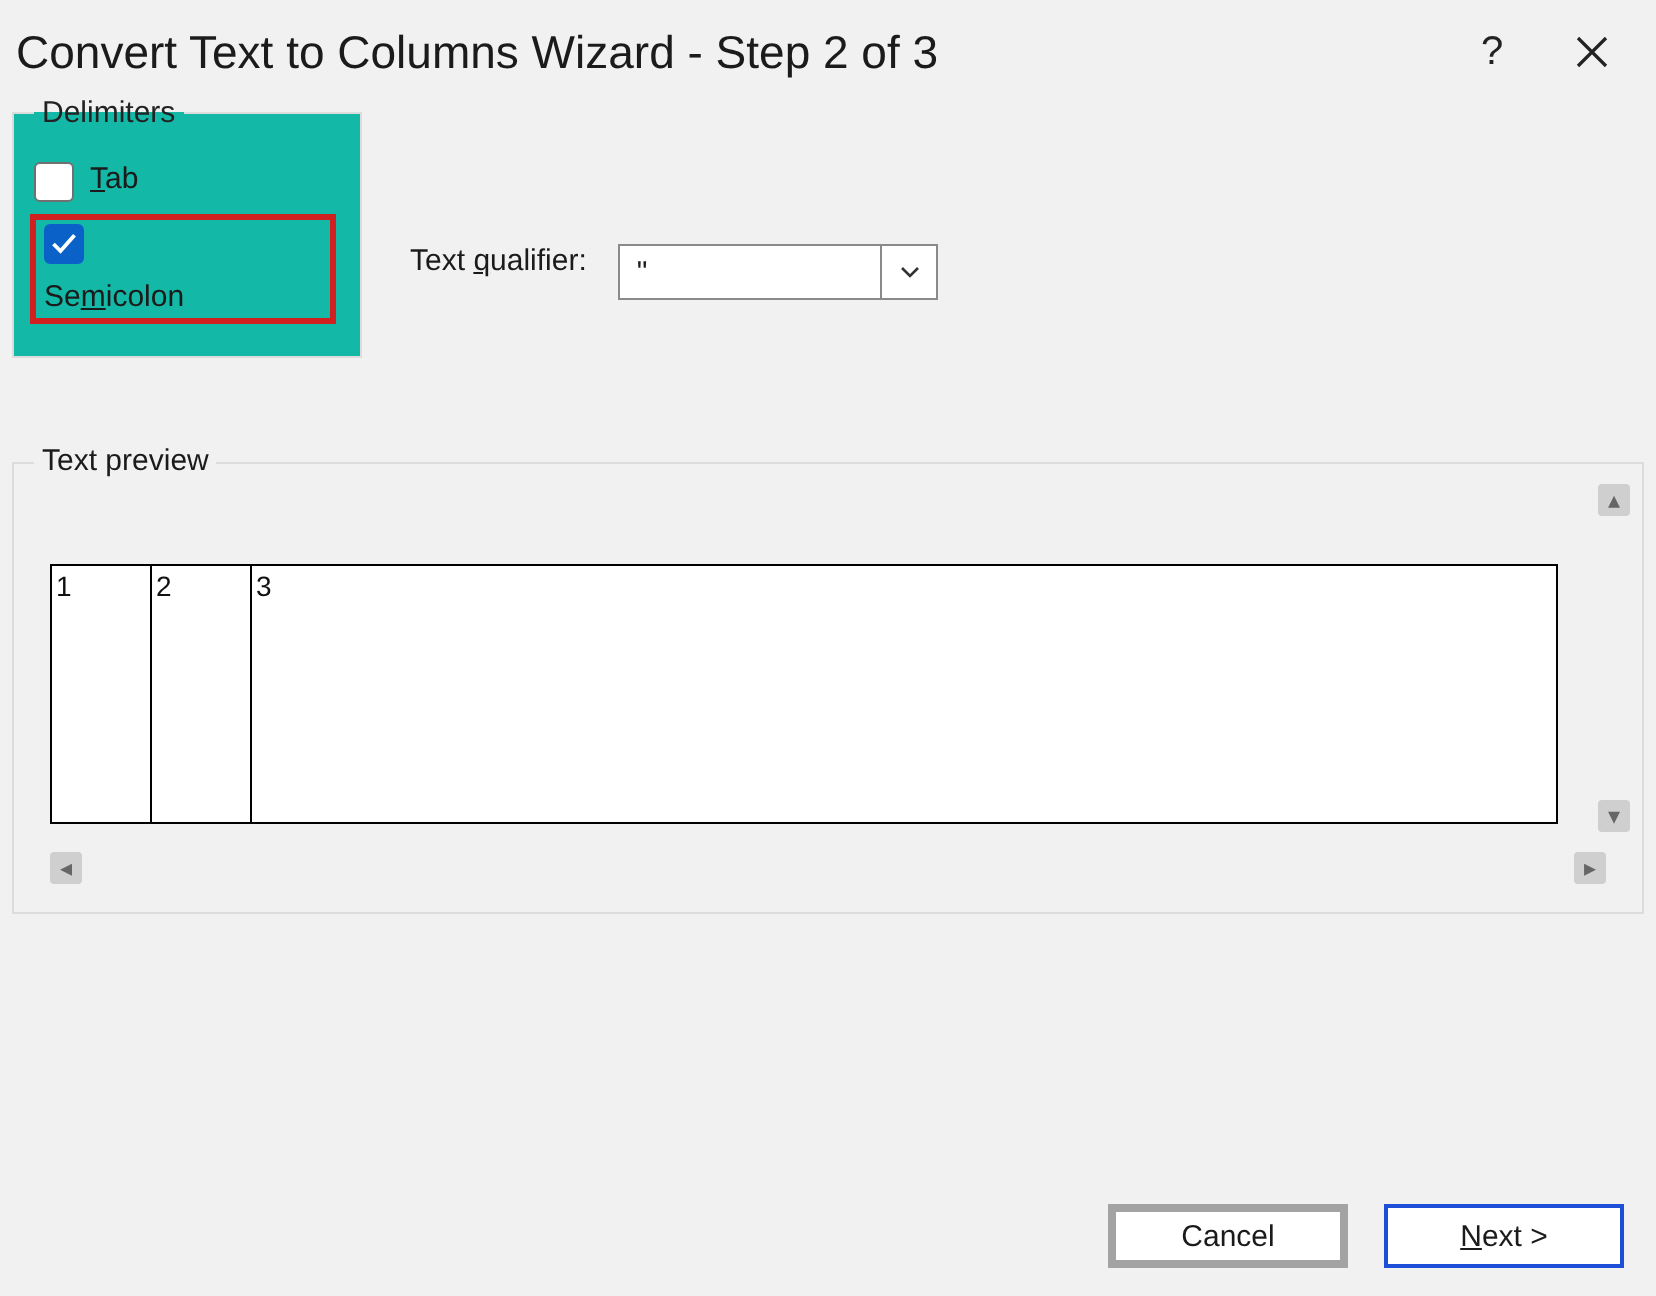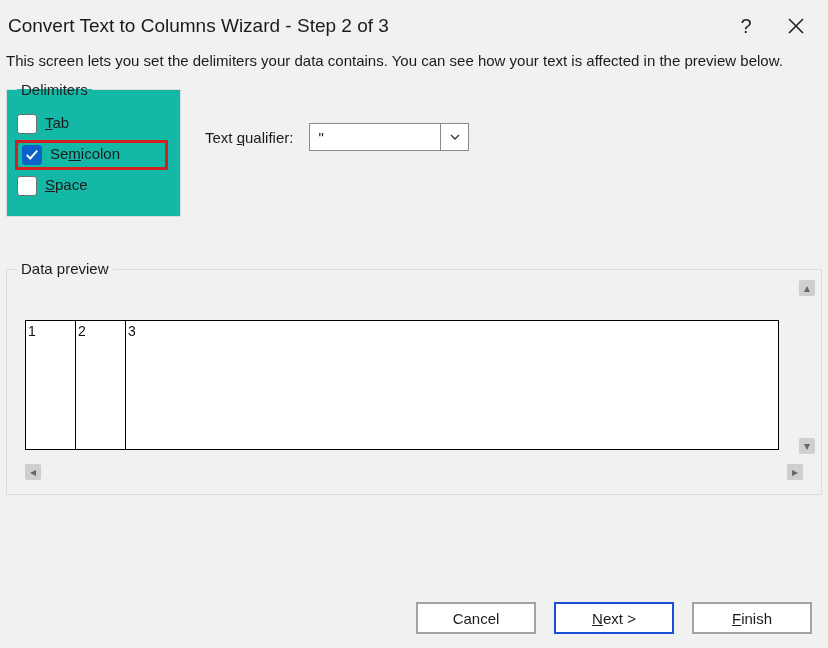--- a/index.html
+++ b/index.html
@@ -16,21 +16,21 @@
     width:828px; height:648px;
     background:#f1f1f1;
     display:flex; flex-direction:column;
   }
   .titlebar {
     display:flex; align-items:center;
     padding:10px 16px 6px 8px;
   }
   .titlebar .title {
     flex:1;
-    font-size:19px;
+    font-size:23px;
   }
   .titlebar .help-btn, .titlebar .close-btn {
     width:32px; height:32px;
     display:flex; align-items:center; justify-content:center;
     font-size:20px;
     color:#222;
     margin-left:18px;
   }
   .titlebar .close-btn svg { width:16px; height:16px; }
   .desc {
@@ -68,34 +68,36 @@
   }
   .cb-box.checked {
     background:#0a62c9;
     border-color:#0a62c9;
   }
   .cb-box.checked svg { width:14px; height:14px; }
   .semi-highlight {
     border:3px solid #d02020;
     padding:2px 4px;
     margin:2px -2px;
+    flex-direction:column;
   }
   .ul { text-decoration: underline; text-decoration-thickness:1px; }
   .other-input {
     width:50px; height:26px;
     border:1px solid #8a8a8a;
     background:#fff;
     margin-left:6px;
   }
   .right-panel {
     padding-top:42px;
     flex:1;
   }
   .qualifier-row {
-    display:flex; align-items:center; gap:16px;
+    display:flex; gap:16px;
+    margin-top:32px;
   }
   .dropdown {
     display:flex;
     width:160px; height:28px;
     border:1px solid #8a8a8a;
     background:#fff;
   }
   .dropdown .val {
     flex:1; padding:2px 8px;
     display:flex; align-items:center;
@@ -153,21 +155,21 @@
     padding:6px 18px 14px 18px;
   }
   .buttons {
     margin-top:auto;
     padding:10px 16px 14px 0;
     display:flex; gap:18px;
     justify-content:flex-end;
   }
   .btn {
     min-width:120px; height:32px;
-    border:2px solid #a3a3a3;
+    border:4px solid #a3a3a3;
     background:#fff;
     display:flex; align-items:center; justify-content:center;
     font-size:15px;
   }
   .btn.primary { border:2px solid #1d4ed8; }
 </style>
 </head>
 <body>
 
 <div class="dialog">
@@ -175,66 +177,61 @@
   <div class="titlebar">
     <div class="title">Convert Text to Columns Wizard - Step 2 of 3</div>
     <div class="help-btn">?</div>
     <div class="close-btn">
       <svg viewBox="0 0 16 16">
           <path d="M1 1 L15 15 M15 1 L1 15" stroke="#222" stroke-width="1.6"></path>
         </svg>
     </div>
   </div>
 
-  <div class="desc">This screen lets you set the delimiters your data contains.  You can see how your text is affected in the preview below.</div>
 
   <div class="body-area">
     <fieldset class="delims">
       <legend>Delimiters</legend>
 
       <div class="cb-row">
         <div class="cb-box"></div>
         <span><span class="ul">T</span>ab</span>
       </div>
 
       <div class="cb-row semi-highlight">
         <div class="cb-box checked">
           <svg viewBox="0 0 16 16">
               <path d="M2 8 L6 12 L14 3" stroke="#fff" stroke-width="2.2" fill="none"></path>
             </svg>
         </div>
         <span>Se<span class="ul">m</span>icolon</span>
       </div>
 
 
-      <div class="cb-row">
-        <div class="cb-box"></div>
-        <span><span class="ul">S</span>pace</span>
-      </div>
 
     </fieldset>
 
     <div class="right-panel">
 
       <div class="qualifier-row">
         <span>Text <span class="ul">q</span>ualifier:</span>
         <div class="dropdown">
           <div class="val">"</div>
           <div class="arrow">
             <svg width="10" height="10" viewBox="0 0 10 10">
                 <path d="M1 3 L5 7 L9 3" stroke="#333" stroke-width="1.3" fill="none"></path>
               </svg>
           </div>
         </div>
       </div>
     </div>
   </div>
 
   <div class="preview-box">
-    <div class="preview-legend">Data preview</div>
+    <div class="preview-legend">Text preview</div>
     <div class="preview-flex">
       <div class="preview-grid-wrap" style="flex:1;">
         <div class="preview-grid">
           <div class="pcol">1</div>
           <div class="pcol">2</div>
           <div class="pcol last">3</div>
         </div>
       </div>
       <div class="vscroll-holder">
         <div class="side-arrow">▴</div>
@@ -245,18 +242,15 @@
       <div class="side-arrow">◂</div>
       <div class="side-arrow">▸</div>
     </div>
   </div>
 
   <div class="buttons">
     <div class="btn">Cancel</div>
     <div class="btn primary">
         <span><span class="ul">N</span>ext &gt;</span>
       </div>
-    <div class="btn">
-        <span><span class="ul">F</span>inish</span>
-      </div>
   </div>
 
 </div>
 
 </body></html>

